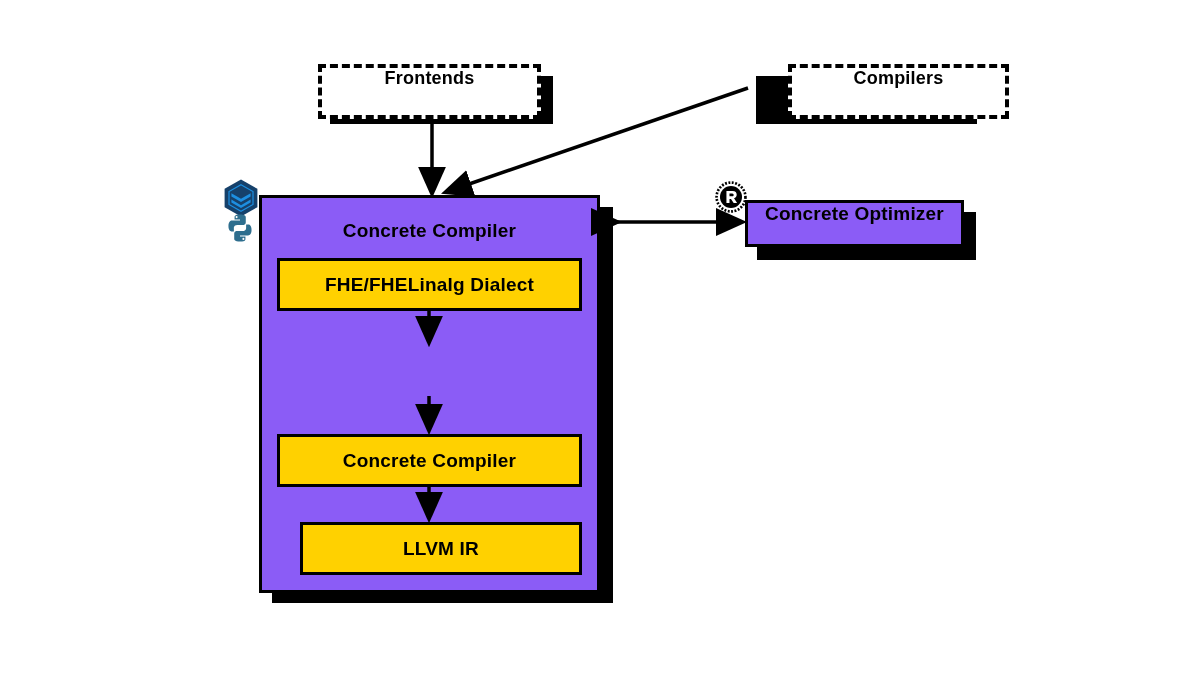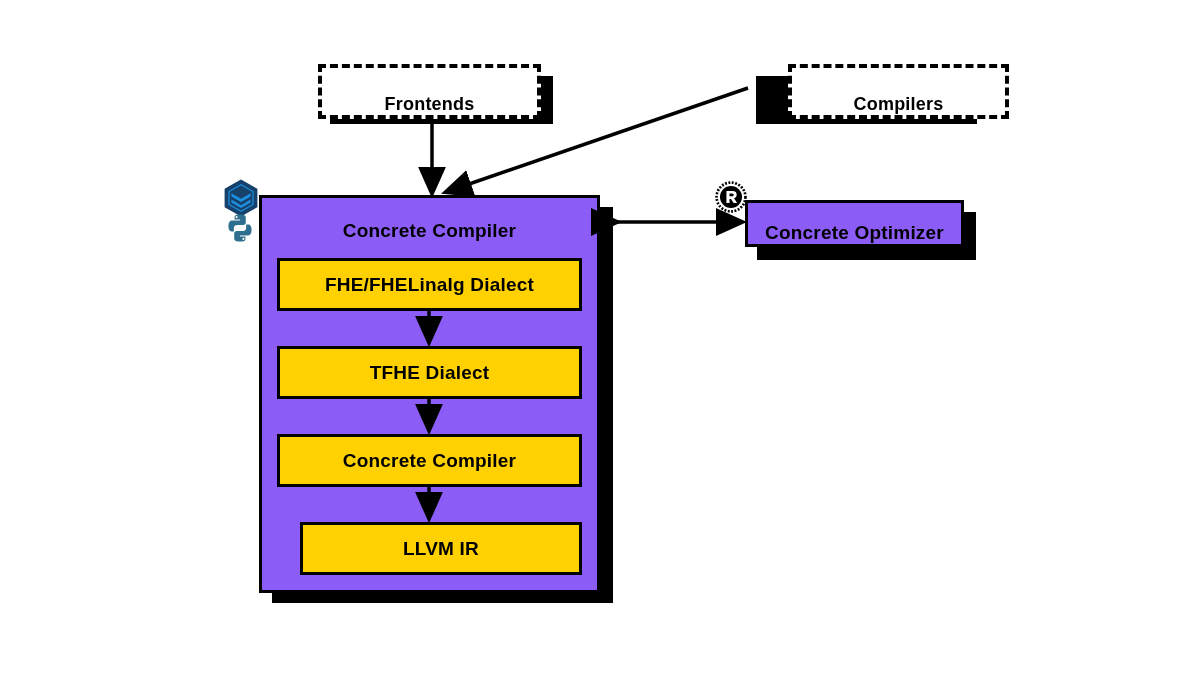--- a/index.html
+++ b/index.html
@@ -22,21 +22,21 @@
   .shadow {
     position: absolute;
     background: #000000;
     z-index: 1;
   }
   .box {
     position: absolute;
     box-sizing: border-box;
     z-index: 2;
     display: flex;
-    align-items: flex-end;
+    align-items: flex-start;
     justify-content: center;
   }
   .box-label {
     font-weight: bold;
     color: #000000;
     letter-spacing: 0.2px;
     text-align: center;
     white-space: nowrap;
   }
 
@@ -141,23 +141,20 @@
 
   <div class="shadow" style="left:272px; top:207px; width:341px; height:396px;"></div>
   <div class="box yellow-box" id="concrete-compiler-box" style="left:259px; top:195px; width:341px; height:398px;">
 
     <div class="box-label" id="concrete-compiler-title">Concrete Compiler</div>
 
     <div class="inner-box" style="top:60px;">
       <span class="box-label">FHE/FHELinalg Dialect</span>
     </div>
 
-    <div class="inner-box" style="top:148px;">
-      <span class="box-label">TFHE Dialect</span>
-    </div>
 
     <div class="inner-box" style="top:236px;">
       <span class="box-label">Concrete Compiler</span>
     </div>
 
     <div class="inner-box" style="top:324px;margin-left:23px;">
       <span class="box-label">LLVM IR</span>
     </div>
   </div>
 

